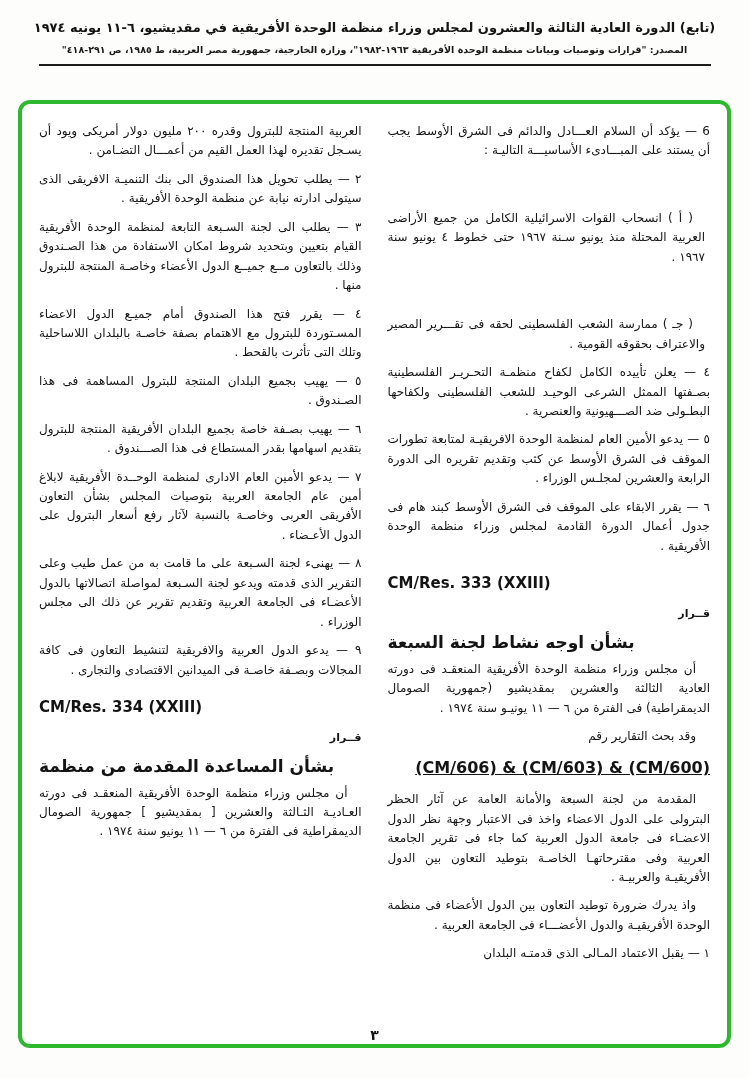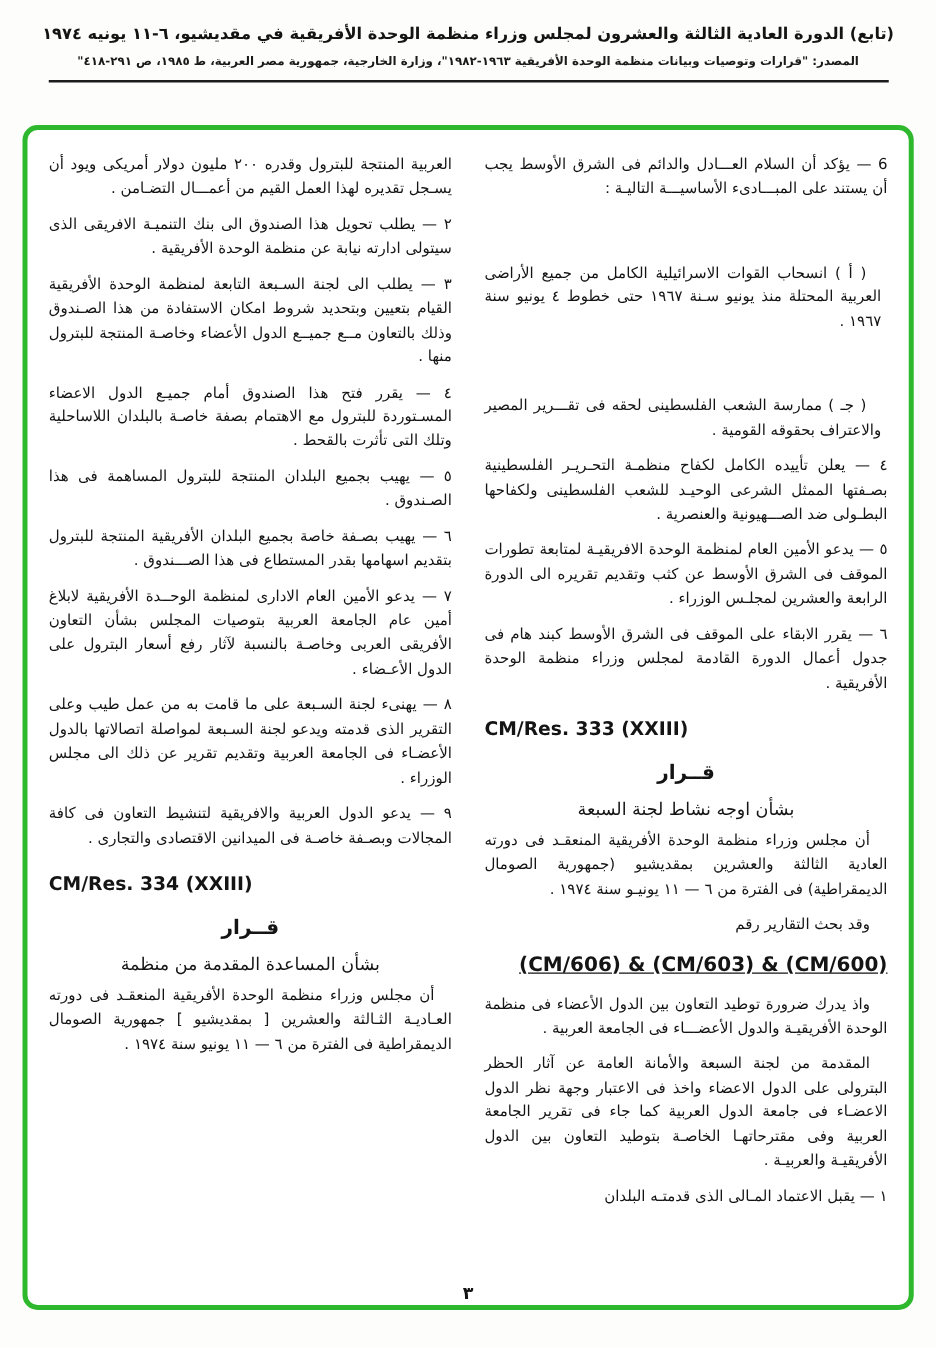--- a/index.html
+++ b/index.html
@@ -17,22 +17,22 @@
     position:absolute;top:100px;left:18px;right:18px;bottom:30px;
     border:4px solid #2eb82e;border-radius:12px;overflow:hidden;background:#fff;
   }
   .cols{direction:rtl;display:flex;gap:26px;padding:18px 17px 8px;}
   .col{flex:1;min-width:0;font-size:12px;line-height:1.62;text-align:justify;}
 
   .blk{margin:0 0 9px;}
   .para{text-indent:14px;}
   .sub{padding-right:5px;text-indent:12px;margin-top:48px;}
   .res{direction:ltr;text-align:left;font-weight:bold;font-size:15px;margin:15px 0 10px;text-indent:0;}
-  .title{text-align:center;font-weight:bold;font-size:16px;letter-spacing:1px;margin:2px 0 6px;text-indent:0;}
-  .subtitle{text-align:center;font-weight:normal;font-size:14px;margin:0 0 3px;text-indent:0;}
+  .title{text-align:right;font-weight:bold;font-size:11px;letter-spacing:1px;margin:2px 0 6px;text-indent:0;}
+  .subtitle{text-align:left;font-weight:bold;font-size:17px;margin:0 0 3px;text-indent:0;}
   .refs{direction:ltr;text-align:right;font-weight:bold;font-size:16px;text-indent:0;text-decoration:underline;}
 
   .page-num{
     position:absolute;bottom:35px;left:0;right:0;
     text-align:center;font-weight:bold;font-size:14px;
   }
 </style>
 </head>
 <body>
 
@@ -50,22 +50,22 @@
         <div class="blk sub">( جـ ) ممارسة الشعب الفلسطينى لحقه فى تقـــرير المصير والاعتراف بحقوقه القومية .</div>
         <div class="blk numbered">٤ — يعلن تأييده الكامل لكفاح منظمـة التحـريـر الفلسطينية بصـفتها الممثل الشرعى الوحيـد للشعب الفلسطينى ولكفاحها البطـولى ضد الصـــهيونية والعنصرية .</div>
         <div class="blk numbered">٥ — يدعو الأمين العام لمنظمة الوحدة الافريقيـة لمتابعة تطورات الموقف فى الشرق الأوسط عن كثب وتقديم تقريره الى الدورة الرابعة والعشرين لمجلـس الوزراء .</div>
         <div class="blk numbered">٦ — يقرر الابقاء على الموقف فى الشرق الأوسط كبند هام فى جدول أعمال الدورة القادمة لمجلس وزراء منظمة الوحدة الأفريقية .</div>
         <div class="blk res">CM/Res. 333 (XXIII)</div>
         <div class="blk title">قــرار</div>
         <div class="blk subtitle">بشأن اوجه نشاط لجنة السبعة</div>
         <div class="blk para">أن مجلس وزراء منظمة الوحدة الأفريقية المنعقـد فى دورته العادية الثالثة والعشرين بمقديشيو (جمهورية الصومال الديمقراطية) فى الفترة من ٦ — ١١ يونيـو سنة ١٩٧٤ .</div>
         <div class="blk para">وقد بحث التقارير رقم</div>
         <div class="blk refs">(CM/606) &amp; (CM/603) &amp; (CM/600)</div>
+        <div class="blk para">المقدمة من لجنة السبعة والأمانة العامة عن آثار الحظر البترولى على الدول الاعضاء واخذ فى الاعتبار وجهة نظر الدول الاعضـاء فى جامعة الدول العربية كما جاء فى تقرير الجامعة العربية وفى مقترحاتهـا الخاصـة بتوطيد التعاون بين الدول الأفريقيـة والعربيـة .</div>
         <div class="blk para">واذ يدرك ضرورة توطيد التعاون بين الدول الأعضاء فى منظمة الوحدة الأفريقيـة والدول الأعضـــاء فى الجامعة العربية .</div>
-        <div class="blk para">المقدمة من لجنة السبعة والأمانة العامة عن آثار الحظر البترولى على الدول الاعضاء واخذ فى الاعتبار وجهة نظر الدول الاعضـاء فى جامعة الدول العربية كما جاء فى تقرير الجامعة العربية وفى مقترحاتهـا الخاصـة بتوطيد التعاون بين الدول الأفريقيـة والعربيـة .</div>
         <div class="blk numbered">١ — يقبل الاعتماد المـالى الذى قدمتـه البلدان</div>
       </div>
     <div class="col">
         <div class="blk numbered">العربية المنتجة للبترول وقدره ٢٠٠ مليون دولار أمريكى ويود أن يسـجل تقديره لهذا العمل القيم من أعمـــال التضـامن .</div>
         <div class="blk numbered">٢ — يطلب تحويل هذا الصندوق الى بنك التنميـة الافريقى الذى سيتولى ادارته نيابة عن منظمة الوحدة الأفريقية .</div>
         <div class="blk numbered">٣ — يطلب الى لجنة السـبعة التابعة لمنظمة الوحدة الأفريقية القيام بتعيين وبتحديد شروط امكان الاستفادة من هذا الصـندوق وذلك بالتعاون مــع جميــع الدول الأعضاء وخاصـة المنتجة للبترول منها .</div>
         <div class="blk numbered">٤ — يقرر فتح هذا الصندوق أمام جميـع الدول الاعضاء المسـتوردة للبترول مع الاهتمام بصفة خاصـة بالبلدان اللاساحلية وتلك التى تأثرت بالقحط .</div>
         <div class="blk numbered">٥ — يهيب بجميع البلدان المنتجة للبترول المساهمة فى هذا الصـندوق .</div>
         <div class="blk numbered">٦ — يهيب بصـفة خاصة بجميع البلدان الأفريقية المنتجة للبترول بتقديم اسهامها بقدر المستطاع فى هذا الصـــندوق .</div>
         <div class="blk numbered">٧ — يدعو الأمين العام الادارى لمنظمة الوحــدة الأفريقية لابلاغ أمين عام الجامعة العربية بتوصيات المجلس بشأن التعاون الأفريقى العربى وخاصـة بالنسبة لآثار رفع أسعار البترول على الدول الأعـضاء .</div>

